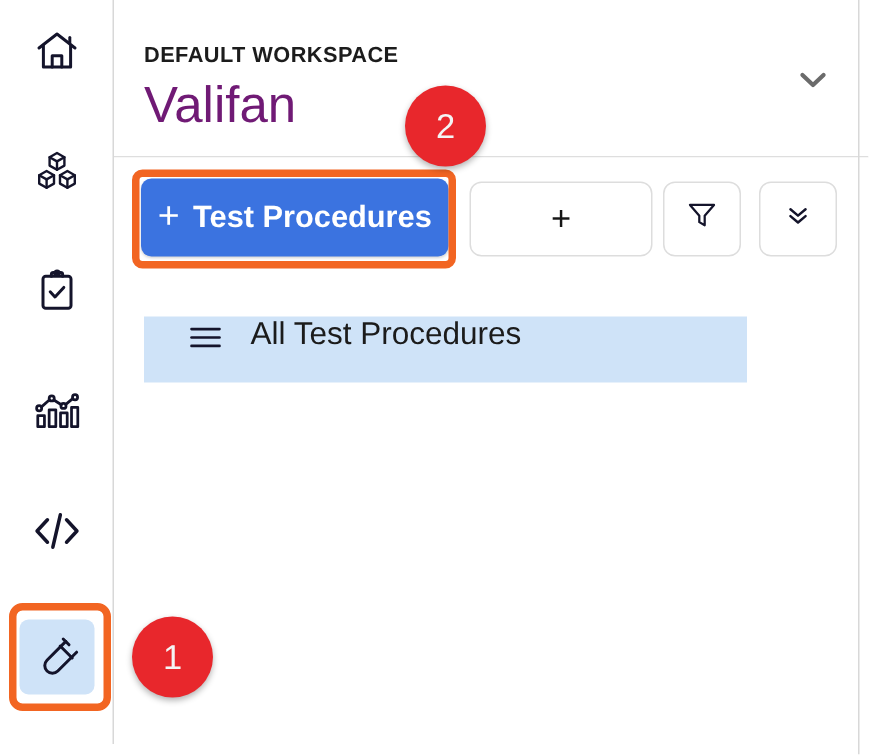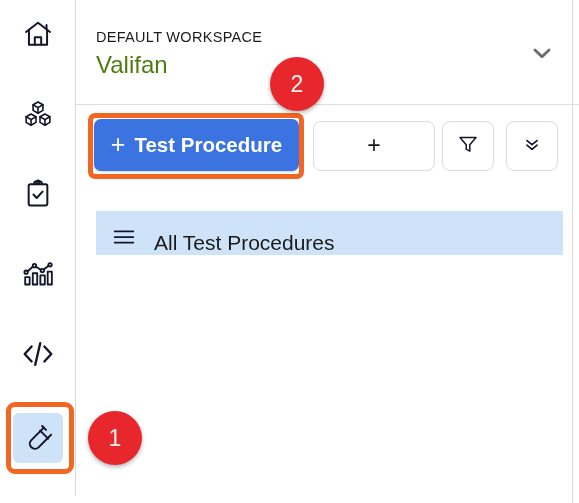--- a/index.html
+++ b/index.html
@@ -57,28 +57,28 @@
     width: 503px; height: 105px;
     background: #ffffff;
     border-bottom: 1px solid #dedede;
   }
   .ws-label {
     position: absolute;
     left: 20px; top: 29px;
     font-size: 14.5px;
     letter-spacing: 0.3px;
     color: #1c1c1c;
-    font-weight: 400;
+    font-weight: 700;
     white-space: nowrap;
   }
   .ws-name {
     position: absolute;
     left: 20px; top: 51px;
-    font-size: 24px;
-    color: #4d7c0f;
+    font-size: 34px;
+    color: #701a75;
     font-weight: 400;
     white-space: nowrap;
   }
   .ws-chevron {
     position: absolute;
     right: 22px; top: 40px;
     width: 30px; height: 30px;
     display: flex; align-items: center; justify-content: center;
   }
 
@@ -141,25 +141,25 @@
   
   .list {
     position: absolute;
     left: 76px; top: 205px;
     width: 503px; height: 298px;
     background: #ffffff;
   }
   .list-row {
     position: absolute;
     left: 20px; top: 6px;
-    width: 467px; height: 44px;
+    width: 402px; height: 44px;
     background: #cfe3f8;
     display: flex;
-    align-items: flex-end;
-    padding-left: 14px;
+    align-items: flex-start;
+    padding-left: 27px;
     gap: 16px;
   }
   .list-row-label {
     font-size: 21px;
     color: #1b1b1b;
     white-space: nowrap;
   }
 
   
   .right-border {
@@ -281,21 +281,21 @@
           <path d="M5.5 9.2 12 15.4l6.5-6.2"></path>
         </svg>
       </span>
     </div>
   </div>
 
   <div class="toolbar">
 
     <button class="btn-primary">
       <span class="plus">+</span>
-      <span>Test Procedure</span>
+      <span>Test Procedures</span>
     </button>
     <div class="btn-hl"></div>
 
     <button class="btn-outline btn-folder">
       <span class="plus">+</span>
     </button>
 
     <button class="btn-outline btn-icon btn-filter">
       <span>
         <svg width="24" height="24" viewBox="0 0 24 24" fill="none" stroke="#14142b" stroke-width="1.5" stroke-linecap="round" stroke-linejoin="round">

